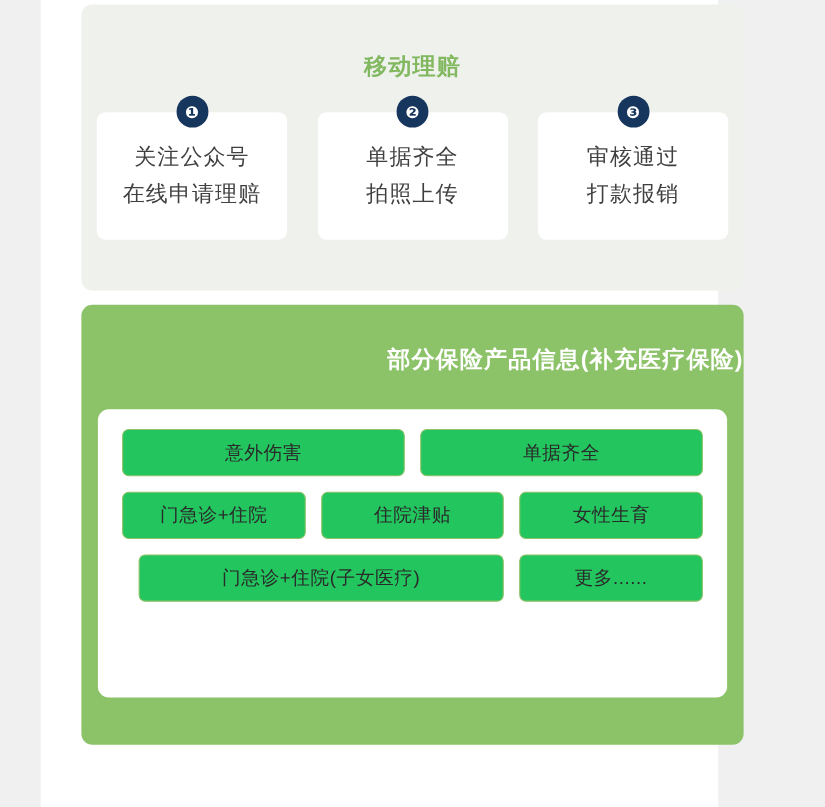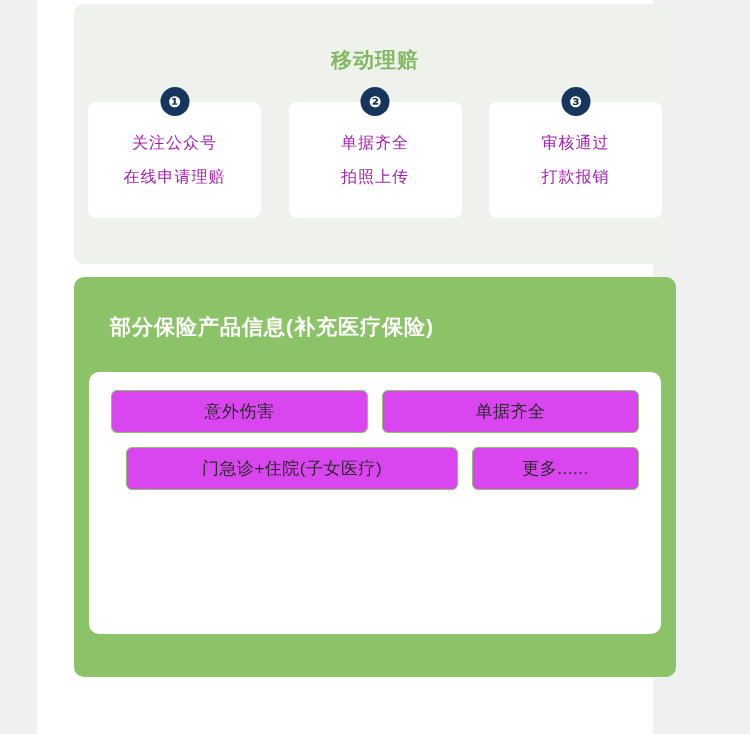--- a/index.html
+++ b/index.html
@@ -73,38 +73,38 @@
     border-radius: 50%;
     background: #17365d;
     color: #ffffff;
     font-size: 15px;
     font-weight: bold;
     display: flex;
     align-items: center;
     justify-content: center;
   }
   .step-line {
-    font-size: 16px;
-    color: #a21caf;
+    font-size: 20px;
+    color: #404040;
     line-height: 34px;
     letter-spacing: 1px;
   }
 
   
   .products-card {
     position: absolute;
     left: 37px;
     top: 277px;
     width: 602px;
     height: 400px;
     background: #8cc268;
     border-radius: 10px;
   }
   .products-title {
-    text-align: left;
+    text-align: right;
     color: #ffffff;
     font-size: 21px;
     font-weight: bold;
     letter-spacing: 1px;
     margin-top: 36px;
     padding-left: 36px;
   }
   .products-inner {
     position: absolute;
     left: 15px;
@@ -129,21 +129,21 @@
     height: 43px;
     border: 1px solid #8cc268;
     border-radius: 6px;
     display: flex;
     align-items: center;
     justify-content: center;
     font-size: 17px;
     color: #2a2a2a;
     letter-spacing: 0.5px;
     box-sizing: border-box;
-    background: #d946ef;
+    background: #22c55e;
   }
   .chip.wide {
     flex: 2 1 0;
     margin-left: 15px;
   }
 </style>
 </head>
 <body>
 
 <div class="page">
@@ -177,20 +177,25 @@
     <section class="products-card">
       <h2 class="products-title">部分保险产品信息(补充医疗保险)</h2>
       <div class="products-inner">
 
         <div class="prod-row">
           <div class="chip">意外伤害</div>
           <div class="chip">单据齐全</div>
         </div>
 
 
+        <div class="prod-row">
+          <div class="chip">门急诊+住院</div>
+          <div class="chip">住院津贴</div>
+          <div class="chip">女性生育</div>
+        </div>
 
         <div class="prod-row">
           <div class="chip wide">门急诊+住院(子女医疗)</div>
           <div class="chip">更多......</div>
         </div>
 
       </div>
     </section>
 
   </div>

